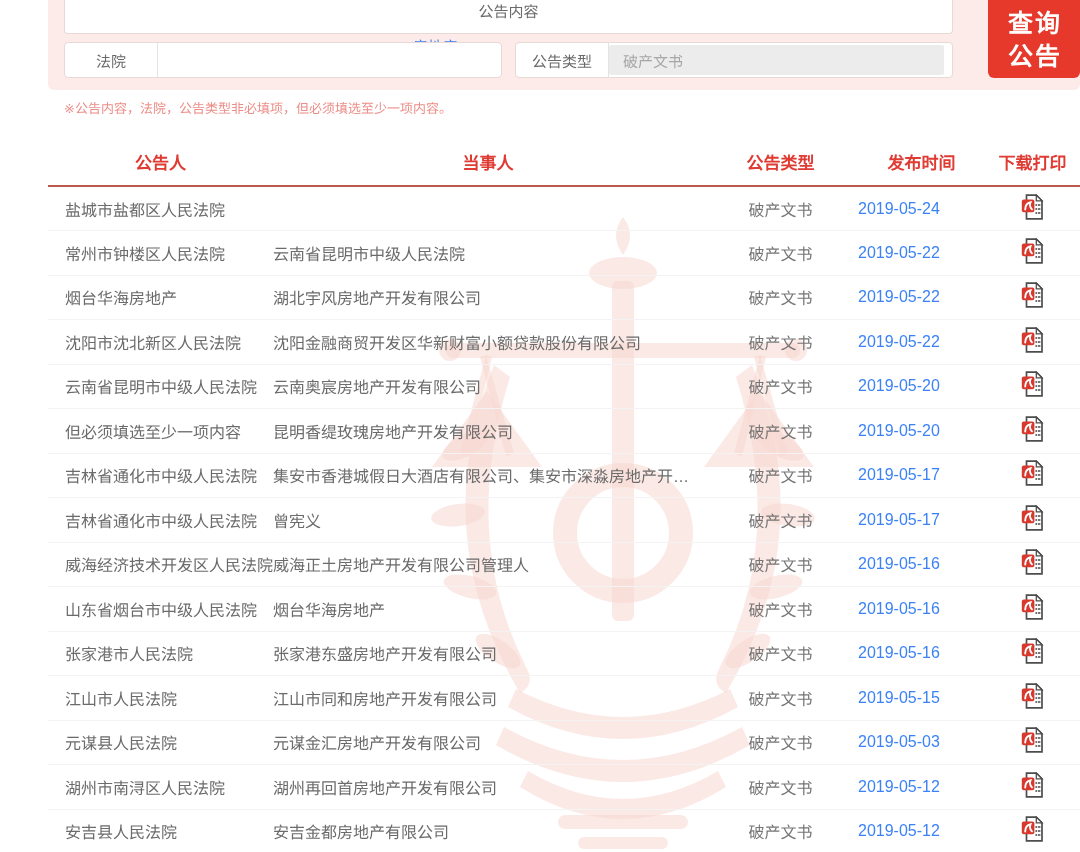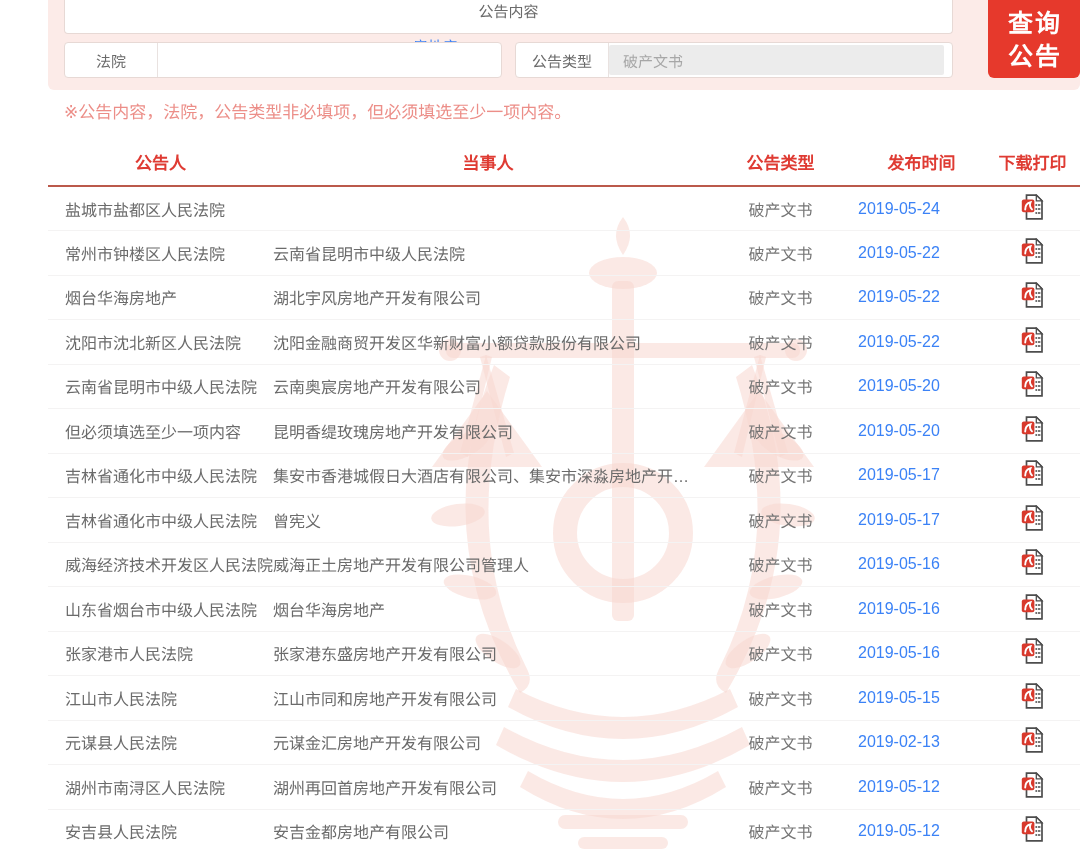--- a/index.html
+++ b/index.html
@@ -26,21 +26,21 @@
   .type-select { flex:1 1 auto; align-self:stretch; margin:2px 8px 2px 0; background:#ececec;
                  border-radius:2px; display:flex; align-items:center; padding-left:14px;
                  font-size:15px; color:#a7a7a7; cursor:pointer; }
 
   .search-btn { position:absolute; left:988px; top:-6px; width:92px; height:84px;
                 background:#e6392c; border:none; border-radius:6px; color:#fff;
                 font-size:25px; font-weight:bold; line-height:33px; letter-spacing:2px;
                 width:92px; padding:8px 18px 0 20px; word-break:break-all; text-align:center;
                 cursor:pointer; font-family:"Liberation Sans","DejaVu Sans",sans-serif; }
 
-  .note { position:absolute; left:64px; top:98px; font-size:17px; color:#ec8e88; }
+  .note { position:absolute; left:64px; top:98px; font-size:13px; color:#ec8e88; }
 
   
   table { position:absolute; left:48px; top:138px; width:1032px; border-collapse:collapse; table-layout:fixed; }
   col.c1{width:225px} col.c2{width:430px} col.c3{width:155px} col.c4{width:127px} col.c5{width:95px}
   thead th { height:48px; font-size:17px; font-weight:bold; color:#df3b33; text-align:center;
              border-bottom:2px solid #bb594b; padding:0; }
   tbody td { height:44.5px; border-bottom:1px solid #f4f3f3; font-size:16px; color:#6b6b6b;
              white-space:nowrap; overflow:hidden; padding:0; vertical-align:middle; }
   td.c-court { padding-left:17px; }
   td.c-party { padding-right:10px; }
@@ -400,21 +400,21 @@
             <path d="M4.2 15.6 Q4.2 9.2 9.6 8.2 Q7.8 12.4 11 15.4" fill="none" stroke="#fff" stroke-width="1.9" stroke-linecap="round"></path>
           </svg>
         </span>
       </td>
     </tr>
 
     <tr>
       <td class="c-court">元谋县人民法院</td>
       <td class="c-party">元谋金汇房地产开发有限公司</td>
       <td class="c-type">破产文书</td>
-      <td class="c-date">2019-02-13</td>
+      <td class="c-date">2019-05-03</td>
       <td class="c-dl">
         <span class="pdf">
           <svg width="24" height="26" viewBox="0 0 24 26">
             <path d="M5.5 1.2 H15.3 L21 6.9 V24.8 H5.5 Z" fill="#fff" stroke="#4d4d4d" stroke-width="1.7"></path>
             <path d="M15.3 1.2 L21 6.9 H15.3 Z" fill="#fff" stroke="#4d4d4d" stroke-width="1.3"></path>
             <circle cx="15.2" cy="11" r="0.9" fill="#555"></circle>
                 <rect x="16.8" y="10.2" width="2.6" height="1.6" fill="#555"></rect>
             <circle cx="15.2" cy="15" r="0.9" fill="#555"></circle>
                 <rect x="16.8" y="14.2" width="2.6" height="1.6" fill="#555"></rect>
             <circle cx="15.2" cy="19" r="0.9" fill="#555"></circle>

